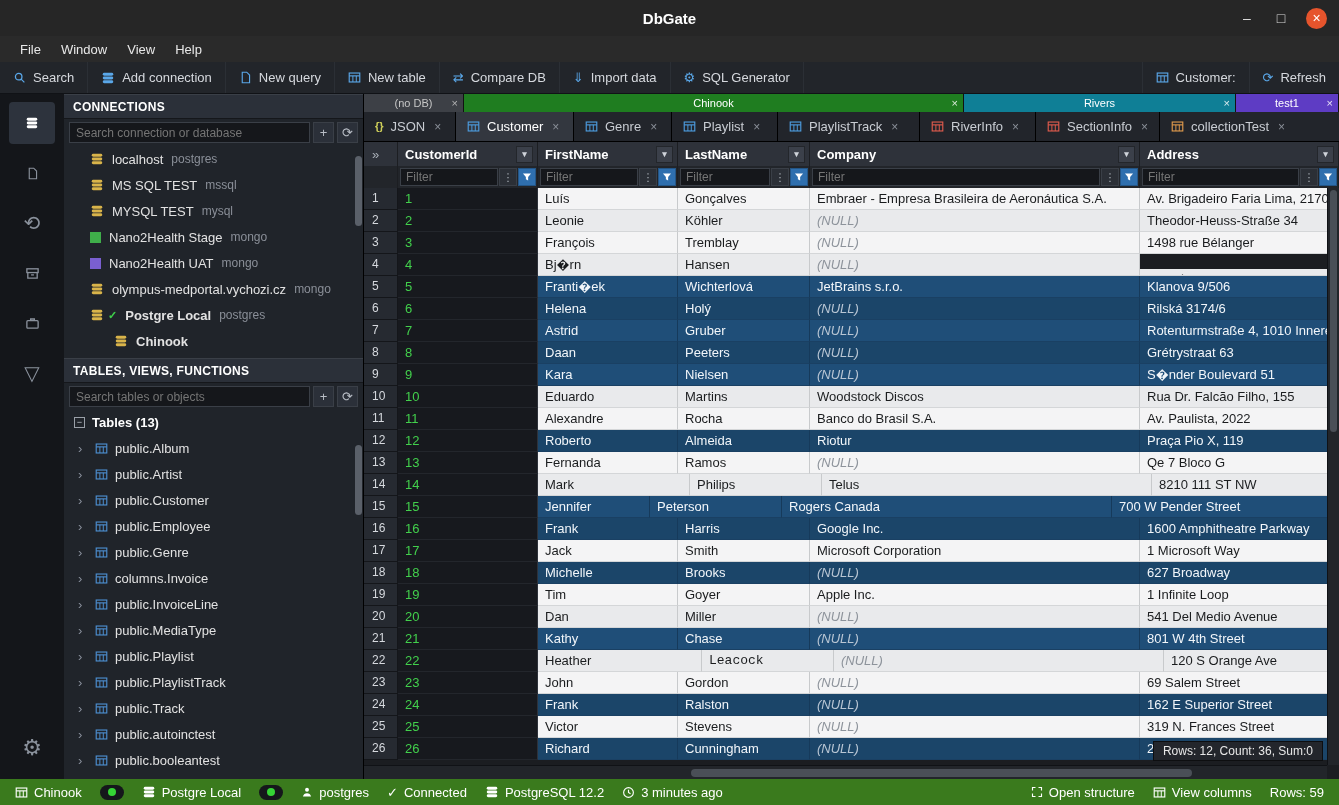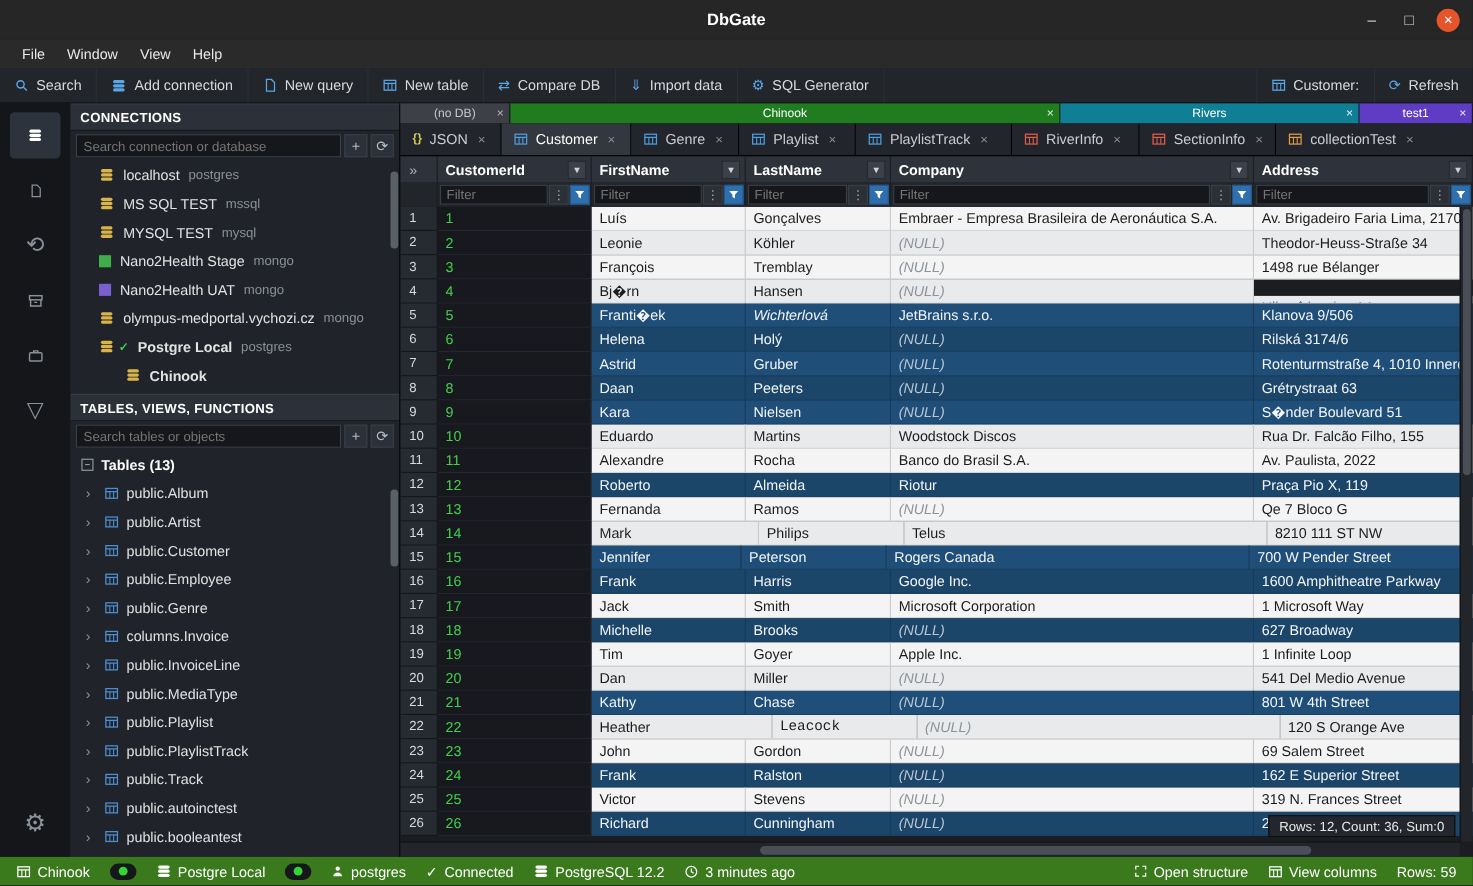--- a/index.html
+++ b/index.html
@@ -715,21 +715,21 @@
               <div class="gcell idcell" style="width: 140px; flex: 0 0 auto;">4</div>
               <div class="gcell" style="width: 140px; flex: 0 0 auto;">Bj�rn</div>
               <div class="gcell" style="width: 132px; flex: 0 0 auto;">Hansen</div>
               <div class="gcell nullv" style="width: 330px; flex: 0 0 auto;">(NULL)</div>
               <div class="gcell" style="flex: 1 1 auto; min-width: 0px; margin-top: 15px;">Ullev�lsveien 14</div>
             </div>
             <div class="grow">
               <div class="gcell gutter">5</div>
               <div class="gcell idcell" style="width: 140px; flex: 0 0 auto;">5</div>
               <div class="gcell sel" style="width: 140px; flex: 0 0 auto;">Franti�ek</div>
-              <div class="gcell sel" style="width: 132px; flex: 0 0 auto; font-style: italic;">Wichterlová</div>
+              <div class="gcell sel" style="width: 132px; flex: 0 0 auto;">Wichterlová</div>
               <div class="gcell sel" style="width: 330px; flex: 0 0 auto;">JetBrains s.r.o.</div>
               <div class="gcell sel" style="flex: 1 1 auto; min-width: 0px;">Klanova 9/506</div>
             </div>
             <div class="grow">
               <div class="gcell gutter">6</div>
               <div class="gcell idcell" style="width: 140px; flex: 0 0 auto;">6</div>
               <div class="gcell sel" style="width: 140px; flex: 0 0 auto;">Helena</div>
               <div class="gcell sel" style="width: 132px; flex: 0 0 auto;">Holý</div>
               <div class="gcell sel nullv" style="width: 330px; flex: 0 0 auto;">(NULL)</div>
               <div class="gcell sel" style="flex: 1 1 auto; min-width: 0px;">Rilská 3174/6</div>
@@ -794,21 +794,21 @@
               <div class="gcell gutter">14</div>
               <div class="gcell idcell" style="width: 140px; flex: 0 0 auto;">14</div>
               <div class="gcell" style="width: 152px; flex: 0 0 auto;">Mark</div>
               <div class="gcell" style="width: 132px; flex: 0 0 auto;">Philips</div>
               <div class="gcell" style="width: 330px; flex: 0 0 auto;">Telus</div>
               <div class="gcell" style="flex: 1 1 auto; min-width: 0px;">8210 111 ST NW</div>
             </div>
             <div class="grow">
               <div class="gcell gutter">15</div>
               <div class="gcell idcell" style="width: 140px; flex: 0 0 auto;">15</div>
-              <div class="gcell sel" style="width: 136px; flex: 0 0 auto;">Jennifer</div>
+              <div class="gcell sel" style="width: 112px; flex: 0 0 auto;">Jennifer</div>
               <div class="gcell sel" style="width: 132px; flex: 0 0 auto;">Peterson</div>
               <div class="gcell sel" style="width: 330px; flex: 0 0 auto;">Rogers Canada</div>
               <div class="gcell sel" style="flex: 1 1 auto; min-width: 0px;">700 W Pender Street</div>
             </div>
             <div class="grow">
               <div class="gcell gutter">16</div>
               <div class="gcell idcell" style="width: 140px; flex: 0 0 auto;">16</div>
               <div class="gcell sel" style="width: 140px; flex: 0 0 auto;">Frank</div>
               <div class="gcell sel" style="width: 132px; flex: 0 0 auto;">Harris</div>
               <div class="gcell sel" style="width: 330px; flex: 0 0 auto;">Google Inc.</div>

